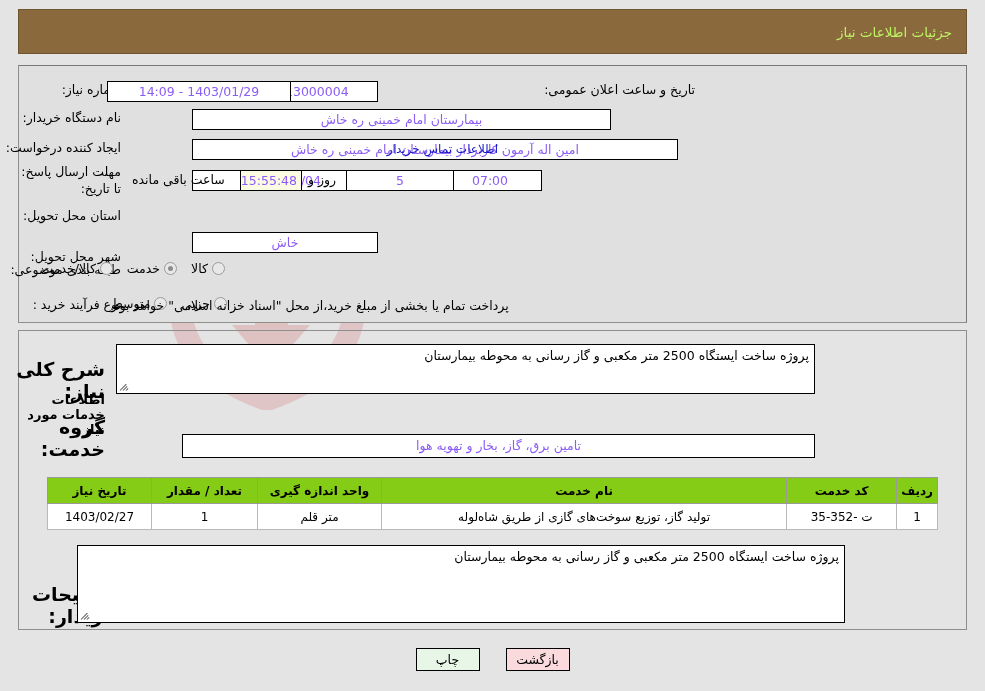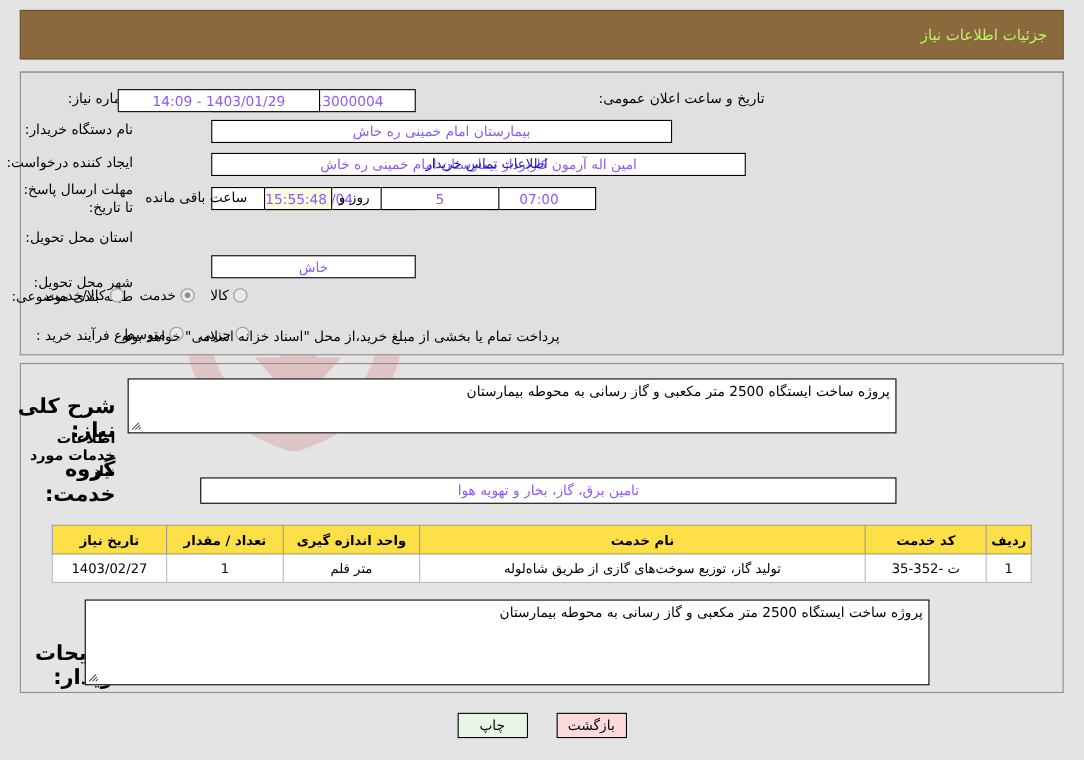--- a/index.html
+++ b/index.html
@@ -162,21 +162,21 @@
   
   table.grid {
     position: absolute;
     left: 47px; top: 477px;
     width: 891px;
     border-collapse: collapse;
     font-size: 12px;
     background: #ffffff;
   }
   table.grid th {
-    background: #fde047;
+    background: #84cc16;
     border: 1px solid #9a9a9a;
     font-weight: bold;
     color: #000;
     height: 26px;
     padding: 0 4px;
     text-align: center;
   }
   table.grid td {
     background: #ffffff;
     border: 1px solid #b9b9b9;

